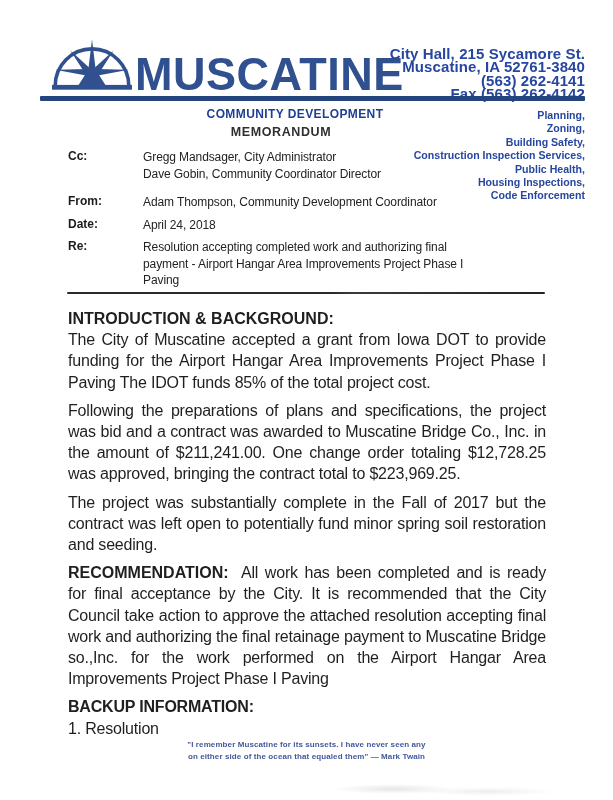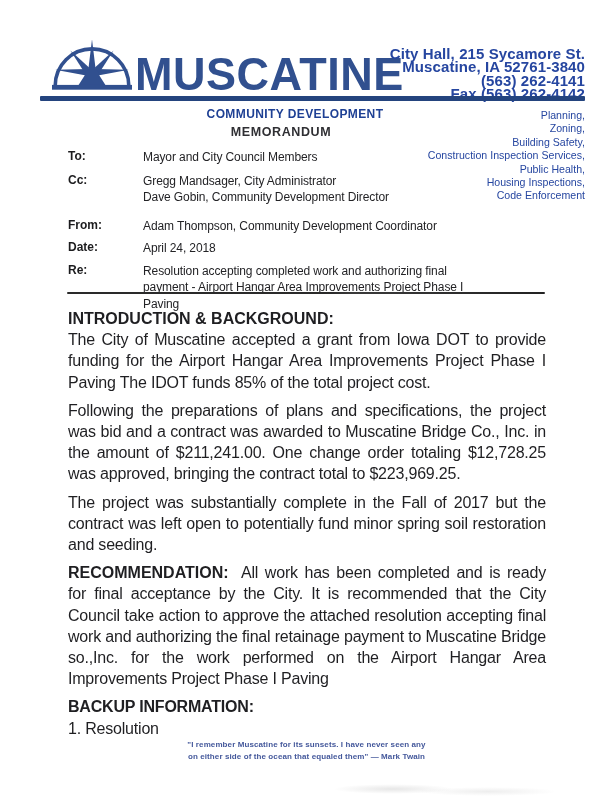--- a/index.html
+++ b/index.html
@@ -36,21 +36,21 @@
     text-align:center; color:#1e4094; font-weight:bold;
     font-size:12px; letter-spacing:0.4px;
   }
   .memo-heading {
     position:absolute; top:125px; left:81px; width:400px;
     text-align:center; color:#2f2f33; font-weight:bold;
     font-size:12.5px; letter-spacing:0.6px;
   }
   .services-block {
     position:absolute; top:109px; right:28px;
-    text-align:right; color:#2646a0; font-weight:normal;
+    text-align:right; color:#2646a0; font-weight:bold;
     font-size:10.6px; line-height:13.4px;
   }
 
   
   .meta-block { position:absolute; top:149px; left:68px; width:420px; font-size:12px; }
   .meta-row { display:flex; margin-bottom:12px; }
   .meta-label { width:75px; font-weight:bold; color:#1c1c1e; flex:none; }
   .meta-value { flex:1; color:#232326; line-height:16.5px; letter-spacing:-0.1px; }
   .row-to { margin-bottom:7px; }
   .row-cc { margin-bottom:12px; }
@@ -124,29 +124,25 @@
     <div>Planning,</div>
     <div>Zoning,</div>
     <div>Building Safety,</div>
     <div>Construction Inspection Services,</div>
     <div>Public Health,</div>
     <div>Housing Inspections,</div>
     <div>Code Enforcement</div>
   </div>
 
   <div class="meta-block">
-    <div class="meta-row row-to">
-      <div class="meta-label">To:</div>
-      <div class="meta-value">Mayor and City Council Members</div>
-    </div>
     <div class="meta-row row-cc">
       <div class="meta-label">Cc:</div>
       <div class="meta-value">
         <div>Gregg Mandsager, City Administrator</div>
-        <div>Dave Gobin, Community Development Director</div>
+        <div>Dave Gobin, Community Coordinator Director</div>
       </div>
     </div>
     <div class="meta-row row-from">
       <div class="meta-label">From:</div>
       <div class="meta-value">Adam Thompson, Community Development Coordinator</div>
     </div>
     <div class="meta-row row-date">
       <div class="meta-label">Date:</div>
       <div class="meta-value">April 24, 2018</div>
     </div>

